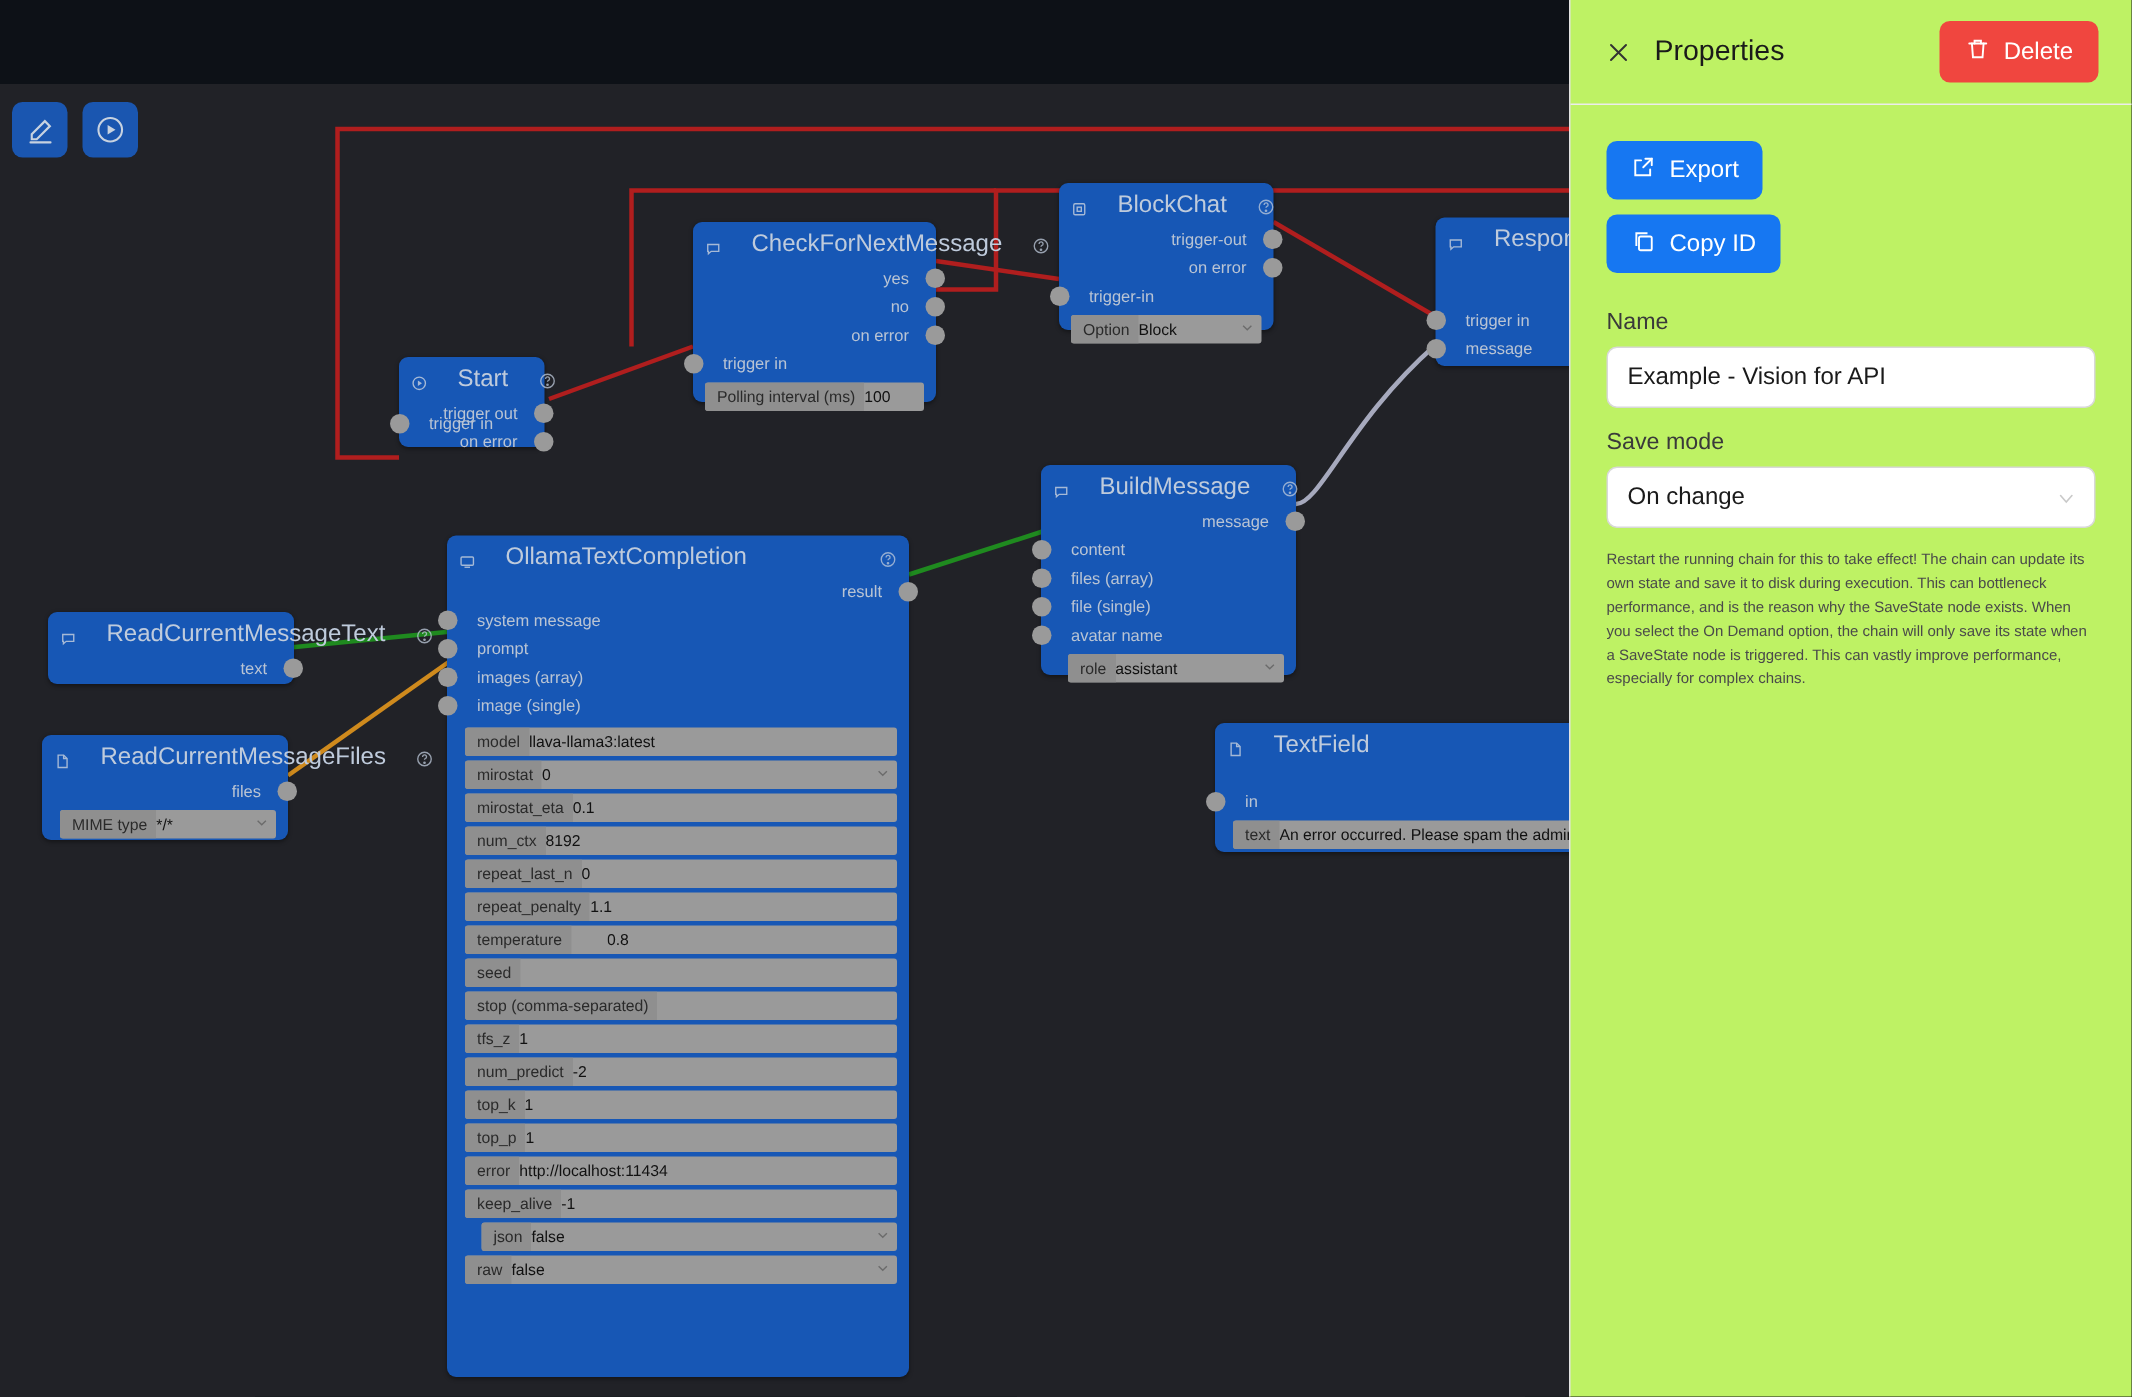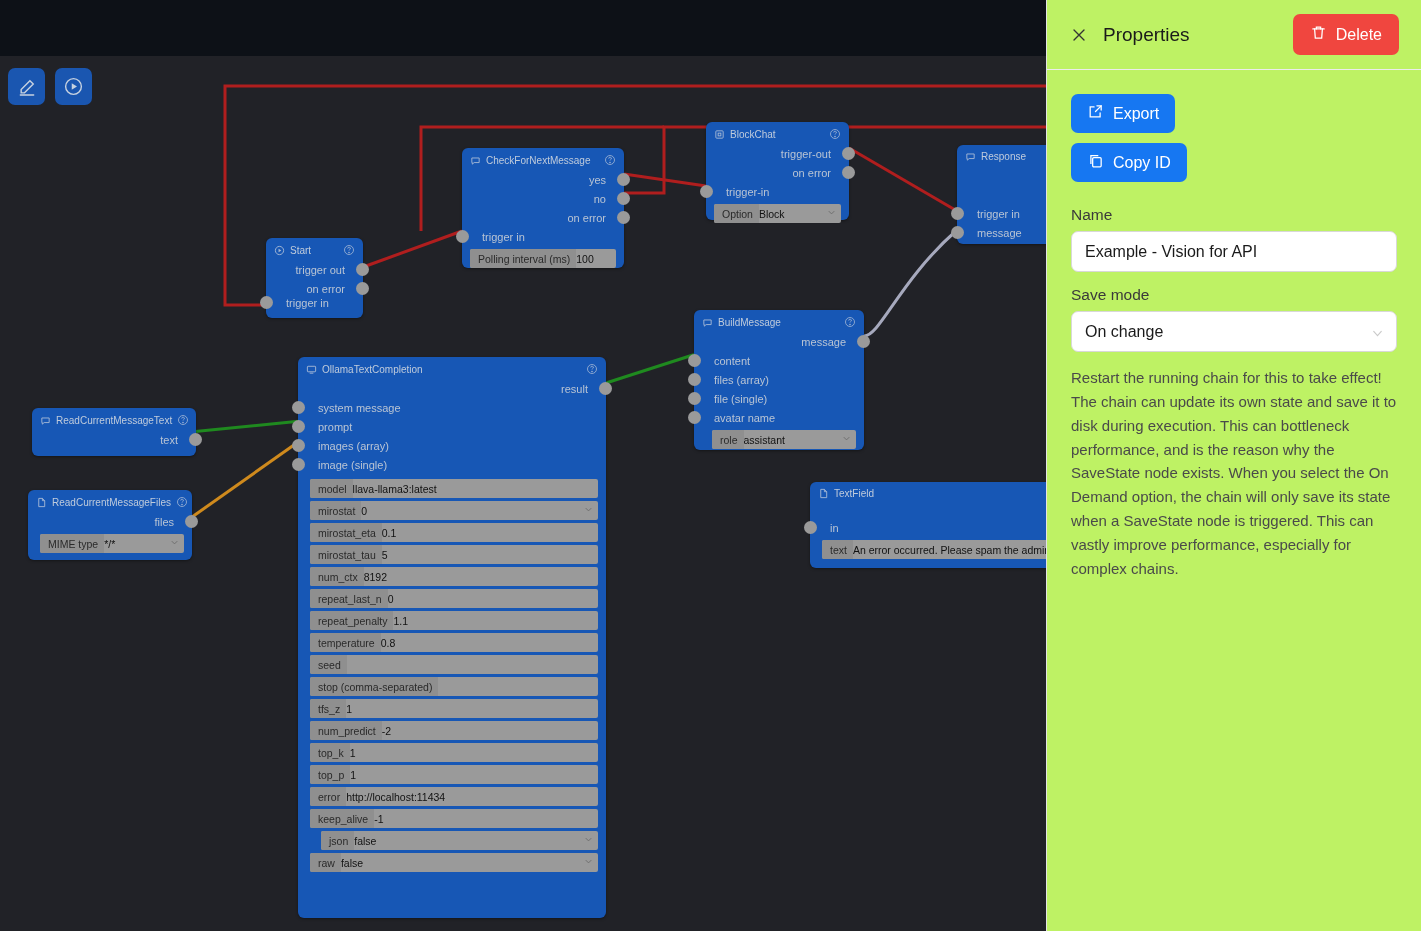--- a/index.html
+++ b/index.html
@@ -47,23 +47,23 @@
     background: #1757b5;
     border-radius: 6px;
     color: #c9d4e3;
     font-size: 11px;
     z-index: 10;
     box-shadow: 0 1px 3px rgba(0,0,0,.4);
   }
   .node-title {
     display: flex; align-items: center;
     padding: 6px 8px 4px 8px;
-    font-size: 10px;
+    font-size: 16px;
     color: #bfcbdc;
-    gap: 5px;
+    gap: 20px;
   }
   .node-title .ttl { flex: 1; }
   .node-ticon { width: 11px; height: 11px; flex: none; opacity: .85; }
   .node-help { width: 12px; height: 12px; flex: none; opacity: .75; cursor: pointer; }
 
   .port-row {
     position: relative;
     height: 19px;
     display: flex; align-items: center;
     font-size: 11px;
@@ -170,21 +170,21 @@
     padding: 0 36px 0 13px;
     font-size: 16px;
     color: #1a1a1a;
     display: flex; align-items: center;
     cursor: pointer;
     background: #fff;
   }
   .sel-chev { position: absolute; right: 12px; top: 50%; margin-top: -6px; opacity: .45; }
   .help-text {
     margin-top: 14px;
-    font-size: 15px;
+    font-size: 10px;
     line-height: 1.59;
     color: #4a4a4a;
   }
 </style>
 </head>
 <body>
 
 <div id="canvas">
 
   <div id="canvas-topstrip"></div>
@@ -222,21 +222,21 @@
     <button class="tool-btn">
       <span>
         <svg width="21" height="21" viewBox="0 0 24 24" fill="none" stroke="#c7d2e0" stroke-width="1.6">
           <circle cx="12" cy="12" r="9"></circle>
             <path d="M10 8.3l6 3.7-6 3.7z" fill="#c7d2e0" stroke="none"></path>
         </svg>
       </span>
     </button>
   </div>
 
-  <div class="node" style="left:266px; top:238px; width:97px; height:80px;">
+  <div class="node" style="left:266px; top:238px; width:97px; height:60px;">
     <div class="node-title">
       <span class="node-ticon">
         <svg width="11" height="11" viewBox="0 0 24 24" fill="none" stroke="#bfcbdc" stroke-width="2">
             <circle cx="12" cy="12" r="9"></circle>
             <path d="M10 8l6 4-6 4z" fill="#bfcbdc" stroke="none"></path>
           </svg>
       </span>
       <span class="ttl">Start</span>
       <span class="node-help">
         <svg width="12" height="12" viewBox="0 0 24 24" fill="none" stroke="#bfcbdc" stroke-width="1.8">
@@ -505,36 +505,32 @@
         <span class="fv">0</span>
         <span class="chev"><svg width="11" height="11" viewBox="0 0 24 24" fill="none" stroke="#333" stroke-width="2">
               <path d="M6 9l6 6 6-6"></path>
             </svg></span>
       </div>
       <div class="field hi" style="margin-left:12px;">
         <span class="fk">mirostat_eta</span>
         <span class="fv">0.1</span>
       </div>
       <div class="field hi" style="margin-left:12px;">
-        <span class="fk">mirostat_tau</span>
-        <span class="fv">5</span>
-      </div>
-      <div class="field hi" style="margin-left:12px;">
         <span class="fk">num_ctx</span>
         <span class="fv">8192</span>
       </div>
       <div class="field hi" style="margin-left:12px;">
         <span class="fk">repeat_last_n</span>
         <span class="fv">0</span>
       </div>
       <div class="field hi" style="margin-left:12px;">
         <span class="fk">repeat_penalty</span>
         <span class="fv">1.1</span>
       </div>
-      <div class="field hi" style="margin-left:12px;">
+      <div class="field hi" style="margin-left:12px;gap:24px;">
         <span class="fk">temperature</span>
         <span class="fv">0.8</span>
       </div>
       <div class="field hi" style="margin-left:12px;">
         <span class="fk">seed</span>
         <span class="fv"></span>
       </div>
       <div class="field hi" style="margin-left:12px;">
         <span class="fk">stop (comma-separated)</span>
         <span class="fv"></span>

